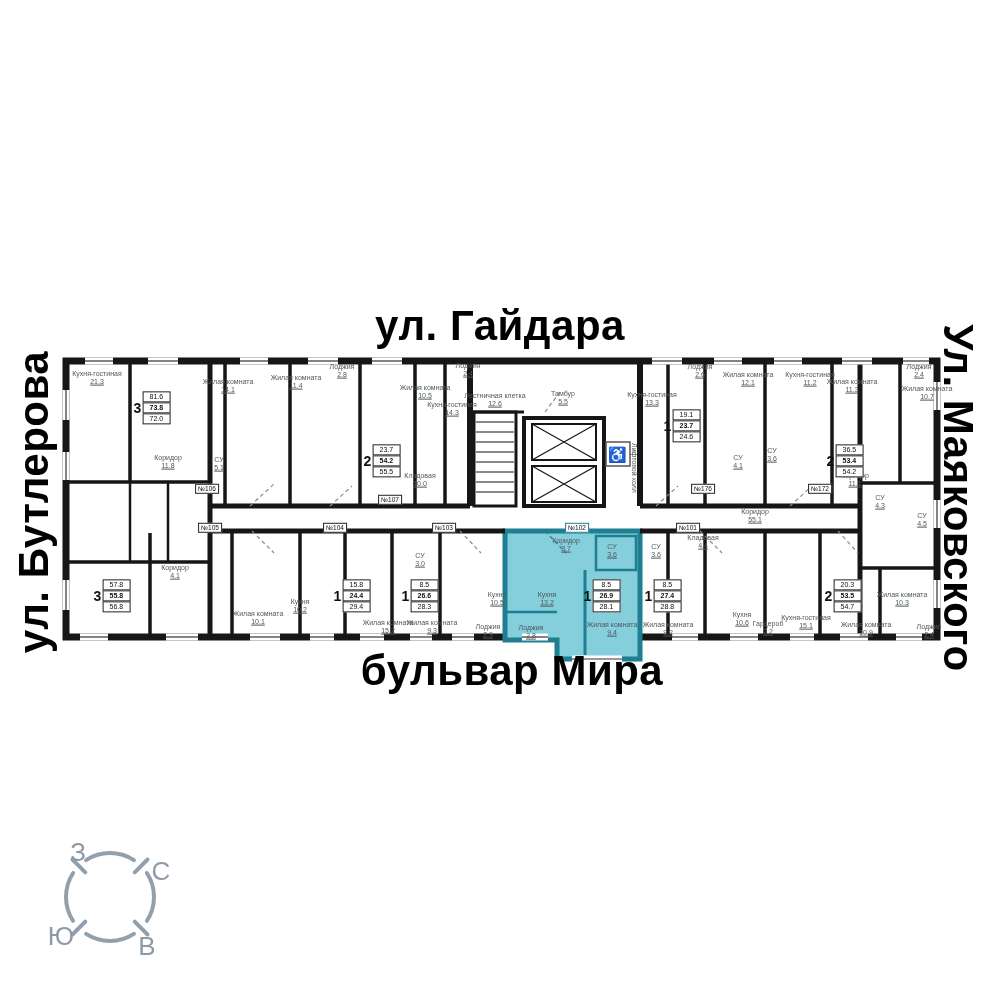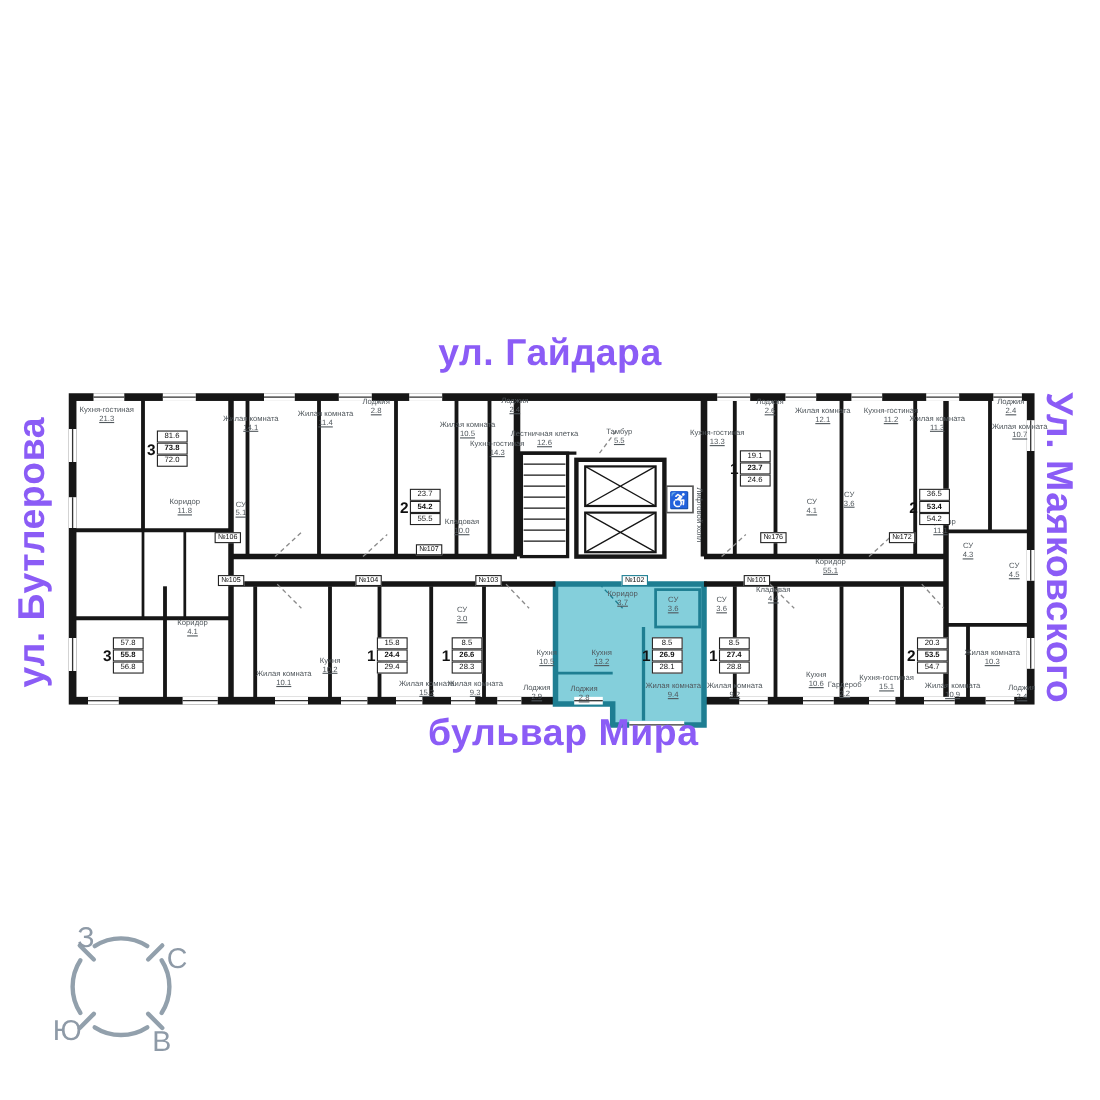--- a/index.html
+++ b/index.html
@@ -2,21 +2,21 @@
 <html><head>
 <meta charset="utf-8">
 <style>
   html,body{margin:0;padding:0;}
   body{
     width:1000px;height:1000px;position:relative;background:#ffffff;
     font-family:"Liberation Sans",sans-serif;overflow:hidden;
   }
   #plan-svg{position:absolute;left:0;top:0;}
   .street{
-    position:absolute;color:#8b5cf6;font-size:34px;font-weight:600;
+    position:absolute;color:#000000;font-size:42px;font-weight:600;
     letter-spacing:0.5px;white-space:nowrap;
   }
   .street.top{left:500px;top:302px;transform:translateX(-50%);}
   .street.bottom{left:500px;top:647px;transform:translateX(-50%);margin-left:12px;}
   .street.right{right:18px;top:498px;writing-mode:vertical-rl;transform:translateY(-50%);}
   .street.left{left:10px;top:502px;writing-mode:vertical-rl;transform:translateY(-50%) rotate(180deg);}
   #labels{position:absolute;left:0;top:0;width:1000px;height:1000px;pointer-events:none;}
   .room-label{
     position:absolute;transform:translate(-50%,-50%);text-align:center;
     color:#50575c;font-size:7px;line-height:1.2;white-space:nowrap;

